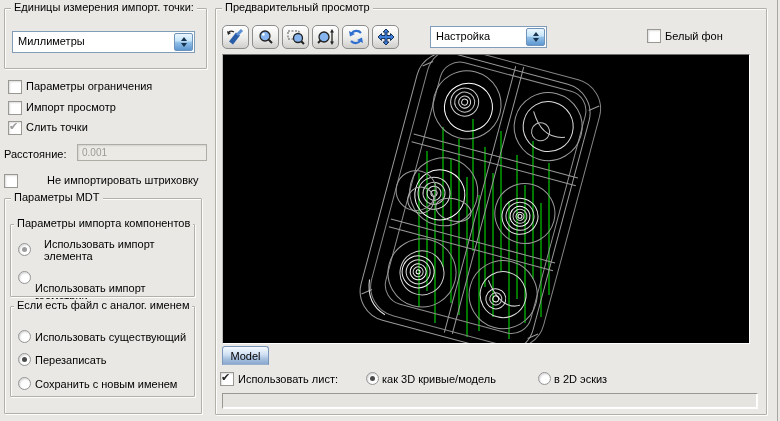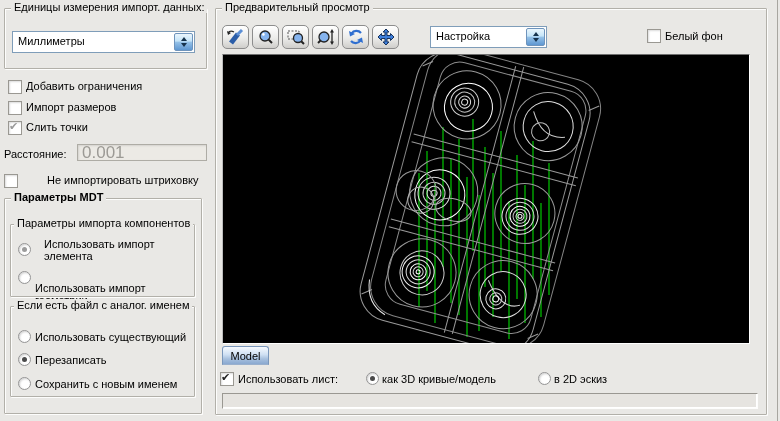--- a/index.html
+++ b/index.html
@@ -55,21 +55,21 @@
     border-radius:2px;border:1px solid #6f94bc;
     background:linear-gradient(#eaf6fd,#c4e4f8 45%,#96c2e8 50%,#5e97d2);
     display:flex;flex-direction:column;align-items:center;justify-content:center;gap:2px;
   }
   .tri-up{width:0;height:0;border-left:3px solid transparent;border-right:3px solid transparent;border-bottom:4px solid #16324c;}
   .tri-down{width:0;height:0;border-left:3px solid transparent;border-right:3px solid transparent;border-top:4px solid #16324c;}
   
   .txt-disabled{
     position:absolute;background:#eceae5;color:#9c9a95;
     border:1px solid #aeaca5;box-shadow:inset 1px 1px 2px rgba(0,0,0,.10);
-    font-family:inherit;font-size:17px;padding:1px 4px;
+    font-family:inherit;font-size:10px;padding:1px 4px;
   }
   
   .toolbar{position:absolute;left:222px;top:25px;display:flex;gap:3px;}
   .tbtn{
     width:27px;height:24px;border:1px solid #8d8d8d;border-radius:5px;
     background:linear-gradient(#ffffff,#ececea 55%,#cfcecb);
     display:flex;align-items:center;justify-content:center;
     box-sizing:border-box;
   }
   
@@ -92,46 +92,46 @@
     background:#e6e4e0;
     border:1px solid;border-color:#9a9892 #fdfdfc #fdfdfc #9a9892;
     box-shadow:inset -1px -1px 0 #fff;
   }
   .right-edge{position:absolute;left:777px;top:0;width:1px;height:421px;background:#a8a6a0;}
 </style>
 </head>
 <body>
 
 <div class="groupbox" style="left:4px;top:8px;width:201px;height:59px;">
-  <span class="legend">Единицы измерения импорт. данных:</span>
+  <span class="legend">Единицы измерения импорт. точки:</span>
 </div>
 <div class="combo" style="left:12px;top:31px;width:157px;padding-left:24px;">
   <span class="value">Миллиметры</span>
   <span class="spin">
     <span class="tri-up"></span>
     <span class="tri-down"></span>
   </span>
 </div>
 
 <span class="cb" style="left:8px;top:80px;"></span>
-<span class="cb-label" style="left:26px;top:80px;">Добавить ограничения</span>
+<span class="cb-label" style="left:26px;top:80px;">Параметры ограничения</span>
 
 <span class="cb" style="left:8px;top:101px;"></span>
-<span class="cb-label" style="left:26px;top:101px;">Импорт размеров</span>
+<span class="cb-label" style="left:26px;top:101px;">Импорт просмотр</span>
 
 <span class="cb checked gray" style="left:8px;top:121px;"></span>
 <span class="cb-label" style="left:26px;top:121px;">Слить точки</span>
 
 <span class="cb-label" style="left:4px;top:148px;">Расстояние:</span>
 <input class="txt-disabled" style="left: 77px; top: 144px; width: 120px; height: 13px;" readonly="" value="0.001">
 
 <span class="cb" style="left:4px;top:174px;"></span>
 <span class="cb-label" style="left:22px;top:174px;padding-left:25px;">Не импортировать штриховку</span>
 
-<div class="groupbox" style="left:4px;top:198px;width:196px;height:214px;font-weight:bold;">
+<div class="groupbox" style="left:4px;top:198px;width:196px;height:214px;">
   <span class="legend">Параметры MDT</span>
 </div>
 
 <div class="groupbox" style="left:10px;top:224px;width:183px;height:71px;">
   <span class="legend" style="left:3px;">Параметры импорта компонентов</span>
 </div>
 <span class="radio selected gray" style="left:18px;top:243px;"></span>
 <span class="radio-label" style="left:35px;top:238px;width:150px;margin-left:9px;">Использовать импорт элемента</span>
 <span class="radio" style="left:18px;top:271px;"></span>
 <span class="radio-label" style="left:35px;top:282px;width:150px;">Использовать импорт геометрии</span>

